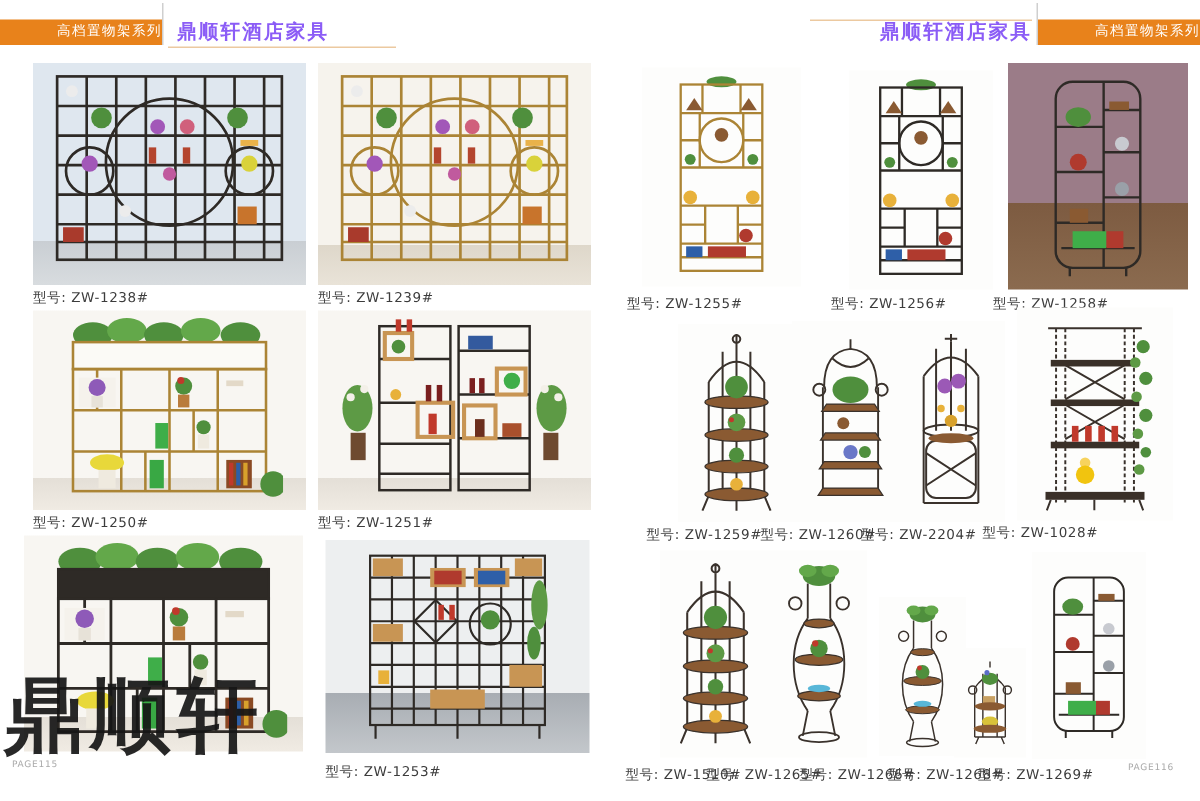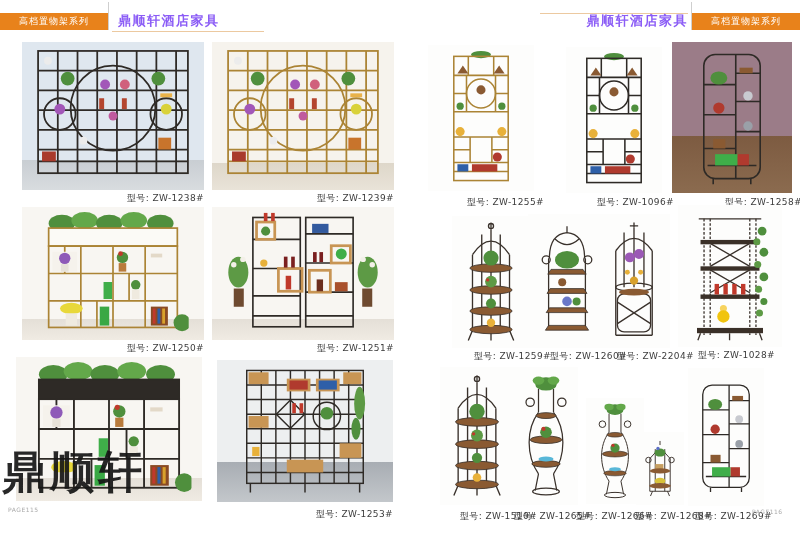--- a/index.html
+++ b/index.html
@@ -1,34 +1,34 @@
 <!DOCTYPE html>
 <html><head>
 <meta charset="utf-8">
 <style>
   html,body{margin:0;padding:0;background:#888;}
   .sheet{position:relative;width:800px;height:534px;background:#ffffff;overflow:hidden;
          font-family:"DejaVu Sans",sans-serif;}
   
   .hdr-bar{position:absolute;height:17px;background:#e8821b;color:#fff;font-size:9px;
-           line-height:17px;text-align:center;letter-spacing:1px;}
+           line-height:17px;text-align:right;letter-spacing:1px;}
   .hdr-bar.l{left:0;top:13px;width:108px;}
   .hdr-bar.r{left:692px;top:13px;width:108px;}
   .hdr-brand{position:absolute;top:12px;font-size:13px;font-weight:bold;color:#8b5cf6;
              letter-spacing:1.5px;}
   .hdr-brand.l{left:118px;width:140px;text-align:left;}
   .hdr-brand.r{left:586px;width:102px;text-align:right;}
   .vrule{position:absolute;width:1px;background:#cfcfcf;top:2px;height:28px;}
   .hrule{position:absolute;height:1px;background:#ecc9a0;}
   
   .card{position:absolute;box-sizing:border-box;padding:5px 7px;}
   .card svg{width:100%;height:100%;display:block;}
-  .plabel{position:absolute;font-size:9px;color:#3c3c3c;text-align:right;letter-spacing:.4px;}
+  .plabel{position:absolute;font-size:9px;color:#3c3c3c;text-align:left;letter-spacing:.4px;}
   .pagenum{position:absolute;font-size:6px;color:#a9a9a9;letter-spacing:.5px;}
-  .watermark{position:absolute;left:2px;top:450px;font-size:44px;font-weight:800;color:#161616;
+  .watermark{position:absolute;left:2px;top:450px;font-size:54px;font-weight:800;color:#161616;
              letter-spacing:4px;line-height:1;opacity:.92;pointer-events:none;}
   
   .c-gold{color:#ab8435;--boxfill:#fbfaf6;}
   .c-black{color:#2e2a26;--boxfill:#2e2a26;}
   .c-iron{color:#3a322c;}
   
   .ph-blue {background:linear-gradient(180deg,#dfe7ef 0%,#dfe7ef 80%,#c9ced3 80%,#d8dcdf 100%);}
   .ph-cream{background:linear-gradient(180deg,#f6f3ed 0%,#f6f3ed 82%,#ded7ca 82%,#e9e3d8 100%);}
   .ph-white{background:linear-gradient(180deg,#f8f6f2 0%,#f8f6f2 84%,#e4dfd7 84%,#f0ebe3 100%);}
   .ph-gray {background:linear-gradient(180deg,#edeff0 0%,#edeff0 72%,#a8adb3 72%,#c3c7cb 100%);}
@@ -424,21 +424,21 @@
         <use href="#sym-tall"></use>
       </svg>
   </figure>
   <div class="plabel" style="left:418px;top:196px;width:126px">型号: ZW-1255#</div>
 
   <figure class="card ph-plain c-black" style="left:566px;top:47px;width:96px;height:146px;margin:0">
     <svg viewBox="0 0 80 150">
         <use href="#sym-tall"></use>
       </svg>
   </figure>
-  <div class="plabel" style="left:554px;top:196px;width:120px">型号: ZW-1096#</div>
+  <div class="plabel" style="left:554px;top:196px;width:120px">型号: ZW-1256#</div>
 
   <figure class="card ph-purple c-black" style="left:672px;top:42px;width:120px;height:151px;margin:0">
     <svg viewBox="0 0 80 150">
         <use href="#sym-roundtop"></use>
       </svg>
   </figure>
   <div class="plabel" style="left:662px;top:196px;width:140px">型号: ZW-1258#</div>
 
   <figure class="card ph-plain c-iron" style="left:452px;top:216px;width:78px;height:132px;margin:0">
     <svg viewBox="0 0 70 145">

